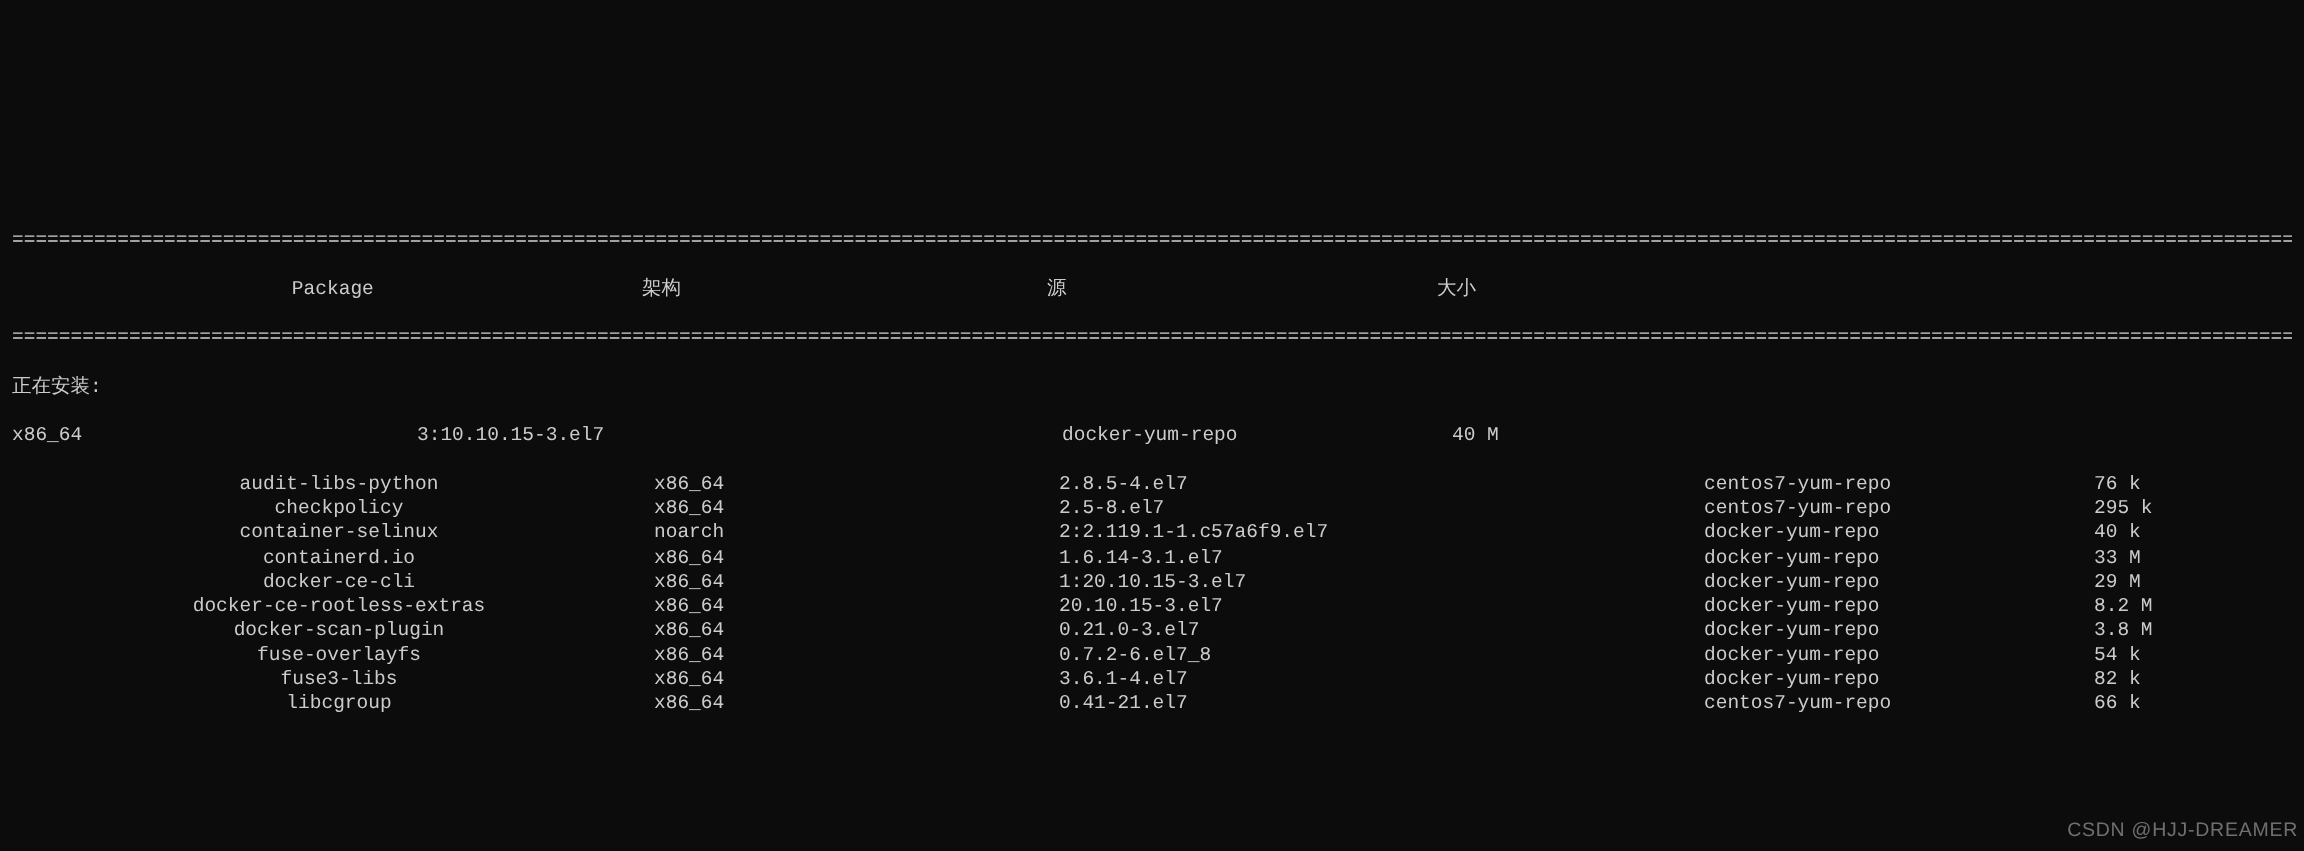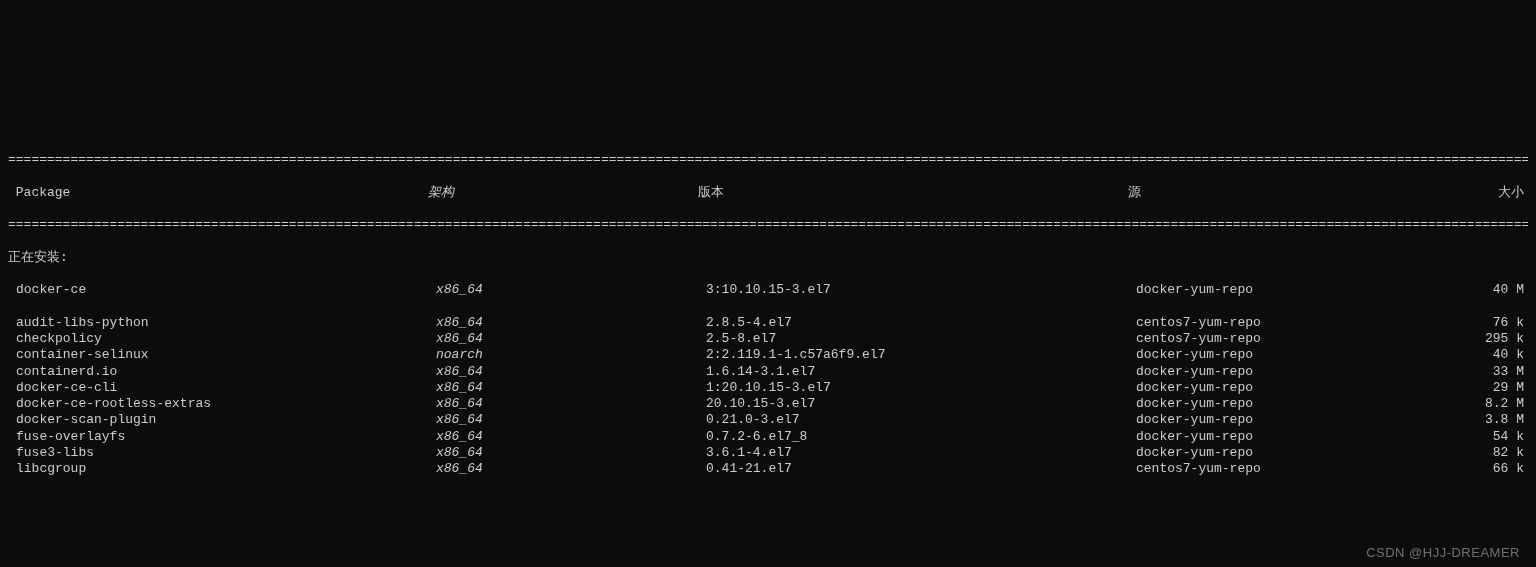--- a/index.html
+++ b/index.html
@@ -11,62 +11,60 @@
     margin: 0;
     padding: 6px 8px 20px 8px;
     white-space: pre;
     overflow-x: auto;
     width: 1536px;
     box-sizing: border-box;
   }
   .row {
     display: flex;
   }
-  .col-pkg   { width: 420px; flex-shrink: 0; }
-  .col-arch  { width: 270px; flex-shrink: 0; font-style: italic; }
+  .col-pkg   { width: 420px; flex-shrink: 0; text-align: center; }
+  .col-arch  { width: 270px; flex-shrink: 0; }
   .col-ver   { width: 430px; flex-shrink: 0; }
   .col-repo  { width: 260px; flex-shrink: 0; }
-  .col-size  { flex: 1; text-align: right; padding-right: 4px; }
+  .col-size  { flex: 1; text-align: left; padding-right: 4px; }
   .indent { padding-left: 8px; }
   .rule {
     overflow: hidden;
     text-overflow: clip;
     width: 100%;
   }
   .watermark {
     position: fixed;
     bottom: 6px;
-    right: 16px;
+    right: 4px;
     color: rgba(210,210,210,0.5);
     font-family: "Microsoft YaHei", sans-serif;
     font-size: 13px;
     letter-spacing: 0.5px;
     white-space: nowrap;
   }
 </style>
 </head>
 <body>
 
 
 
 <div>
 <div> </div>
 <div> </div>
 <div class="rule">================================================================================================================================================================================================================================================================</div>
 <div class="row">
   <span class="col-pkg"> Package</span>
   <span class="col-arch">架构</span>
-  <span class="col-ver">版本</span>
   <span class="col-repo">源</span>
   <span class="col-size">大小</span>
 </div>
 <div class="rule">================================================================================================================================================================================================================================================================</div>
 <div>正在安装:</div>
 <div class="row">
-  <span class="col-pkg indent">docker-ce</span>
   <span class="col-arch">x86_64</span>
   <span class="col-ver">3:10.10.15-3.el7</span>
   <span class="col-repo">docker-yum-repo</span>
   <span class="col-size">40 M</span>
 </div>
 <div id="deps-container"><div class="row"><span class="col-pkg indent">audit-libs-python</span><span class="col-arch">x86_64</span><span class="col-ver">2.8.5-4.el7</span><span class="col-repo">centos7-yum-repo</span><span class="col-size">76 k</span></div><div class="row"><span class="col-pkg indent">checkpolicy</span><span class="col-arch">x86_64</span><span class="col-ver">2.5-8.el7</span><span class="col-repo">centos7-yum-repo</span><span class="col-size">295 k</span></div><div class="row"><span class="col-pkg indent">container-selinux</span><span class="col-arch">noarch</span><span class="col-ver">2:2.119.1-1.c57a6f9.el7</span><span class="col-repo">docker-yum-repo</span><span class="col-size">40 k</span></div><div class="row"><span class="col-pkg indent">containerd.io</span><span class="col-arch">x86_64</span><span class="col-ver">1.6.14-3.1.el7</span><span class="col-repo">docker-yum-repo</span><span class="col-size">33 M</span></div><div class="row"><span class="col-pkg indent">docker-ce-cli</span><span class="col-arch">x86_64</span><span class="col-ver">1:20.10.15-3.el7</span><span class="col-repo">docker-yum-repo</span><span class="col-size">29 M</span></div><div class="row"><span class="col-pkg indent">docker-ce-rootless-extras</span><span class="col-arch">x86_64</span><span class="col-ver">20.10.15-3.el7</span><span class="col-repo">docker-yum-repo</span><span class="col-size">8.2 M</span></div><div class="row"><span class="col-pkg indent">docker-scan-plugin</span><span class="col-arch">x86_64</span><span class="col-ver">0.21.0-3.el7</span><span class="col-repo">docker-yum-repo</span><span class="col-size">3.8 M</span></div><div class="row"><span class="col-pkg indent">fuse-overlayfs</span><span class="col-arch">x86_64</span><span class="col-ver">0.7.2-6.el7_8</span><span class="col-repo">docker-yum-repo</span><span class="col-size">54 k</span></div><div class="row"><span class="col-pkg indent">fuse3-libs</span><span class="col-arch">x86_64</span><span class="col-ver">3.6.1-4.el7</span><span class="col-repo">docker-yum-repo</span><span class="col-size">82 k</span></div><div class="row"><span class="col-pkg indent">libcgroup</span><span class="col-arch">x86_64</span><span class="col-ver">0.41-21.el7</span><span class="col-repo">centos7-yum-repo</span><span class="col-size">66 k</span></div></div>
 
 
 
 

